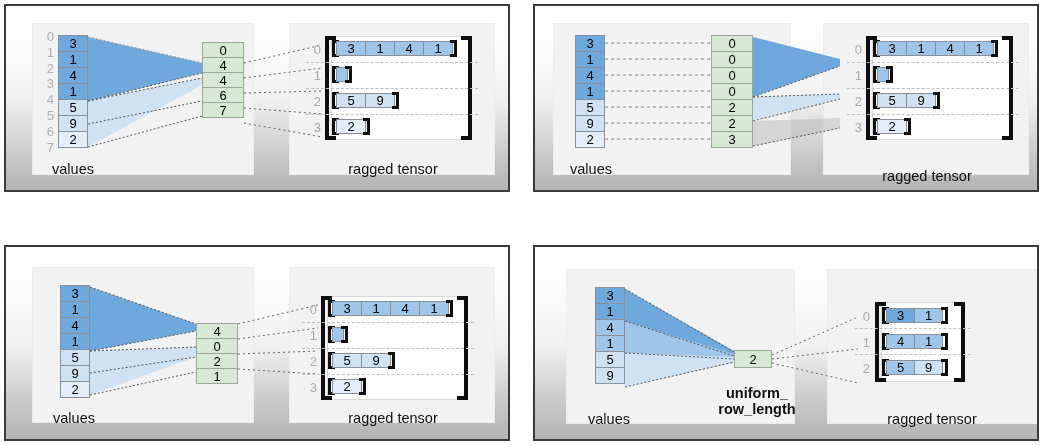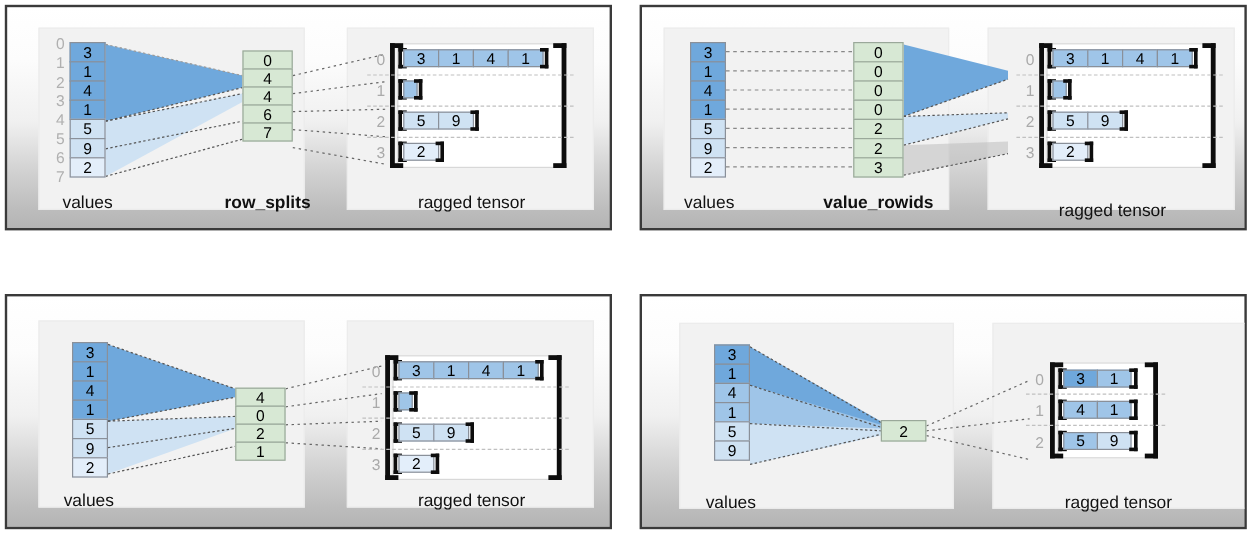--- a/index.html
+++ b/index.html
@@ -160,21 +160,20 @@
 
       <div style="position:absolute; left:196px; top:36px; width:42px;">
         <div class="gcell" style="left:0; top:0px;  width:42px; height:16px;">0</div>
         <div class="gcell" style="left:0; top:15px; width:42px; height:16px;">4</div>
         <div class="gcell" style="left:0; top:30px; width:42px; height:16px;">4</div>
         <div class="gcell" style="left:0; top:45px; width:42px; height:16px;">6</div>
         <div class="gcell" style="left:0; top:60px; width:42px; height:16px;">7</div>
       </div>
 
       <div class="lbl" style="left:30px; top:155px; width:74px;">values</div>
-      <div class="lbl bold" style="left:150px; top:155px; width:134px;">row_splits</div>
       <div class="lbl" style="left:300px; top:155px; width:174px;">ragged tensor</div>
 
       <div class="rt" style="left:300px; top:30px;">
         <div class="rt-inner-box" style="left:25px; top:0px; width:140px; height:104px;"></div>
         <div class="brk brk-l brk-big" style="left:19px; top:0px; width:11px; height:104px;"></div>
         <div class="brk brk-r brk-big" style="left:155px; top:0px; width:11px; height:104px;"></div>
 
         <div class="rt-sep" style="left:0px; top:26px; width:172px;"></div>
         <div class="rt-sep" style="left:0px; top:52px; width:172px;"></div>
         <div class="rt-sep" style="left:0px; top:78px; width:172px;"></div>
@@ -242,21 +241,20 @@
         <div class="gcell" style="left:0; top:0px;  width:42px; height:17px;">0</div>
         <div class="gcell" style="left:0; top:16px; width:42px; height:17px;">0</div>
         <div class="gcell" style="left:0; top:32px; width:42px; height:17px;">0</div>
         <div class="gcell" style="left:0; top:48px; width:42px; height:17px;">0</div>
         <div class="gcell" style="left:0; top:64px; width:42px; height:17px;">2</div>
         <div class="gcell" style="left:0; top:80px; width:42px; height:17px;">2</div>
         <div class="gcell" style="left:0; top:96px; width:42px; height:17px;">3</div>
       </div>
 
       <div class="lbl" style="left:20px; top:155px; width:72px;">values</div>
-      <div class="lbl bold" style="left:126px; top:155px; width:142px;">value_rowids</div>
       <div class="lbl" style="left:305px; top:162px; width:174px;">ragged tensor</div>
 
       <div class="rt" style="left:312px; top:30px;">
         <div class="rt-inner-box" style="left:25px; top:0px; width:140px; height:104px;"></div>
         <div class="brk brk-l brk-big" style="left:19px; top:0px; width:11px; height:104px;"></div>
         <div class="brk brk-r brk-big" style="left:155px; top:0px; width:11px; height:104px;"></div>
 
         <div class="rt-sep" style="left:0px; top:26px; width:172px;"></div>
         <div class="rt-sep" style="left:0px; top:52px; width:172px;"></div>
         <div class="rt-sep" style="left:0px; top:78px; width:172px;"></div>
@@ -388,20 +386,22 @@
         <div class="vcell" style="left:0; top:48px; width:30px; height:17px; background:#9fc5e8;">1</div>
         <div class="vcell" style="left:0; top:64px; width:30px; height:17px; background:#cfe2f3;">5</div>
         <div class="vcell" style="left:0; top:80px; width:30px; height:17px; background:#cfe2f3;">9</div>
       </div>
 
       <div style="position:absolute; left:199px; top:103px; width:38px;">
         <div class="gcell" style="left:0; top:0px; width:38px; height:18px;">2</div>
       </div>
 
       <div class="lbl" style="left:36px; top:164px; width:76px;">values</div>
+      <div class="lbl bold" style="left:148px; top:138px; width:148px;">uniform_
+row_length</div>
       <div class="lbl" style="left:310px; top:164px; width:174px;">ragged tensor</div>
 
       <div class="rt" style="left:320px; top:55px;">
         <div class="rt-inner-box" style="left:26px; top:0px; width:82px; height:80px;"></div>
         <div class="brk brk-l brk-big" style="left:20px; top:0px; width:11px; height:80px;"></div>
         <div class="brk brk-r brk-big" style="left:99px; top:0px; width:11px; height:80px;"></div>
 
         <div class="rt-sep" style="left:0px; top:26px; width:116px;"></div>
         <div class="rt-sep" style="left:0px; top:52px; width:116px;"></div>
 

